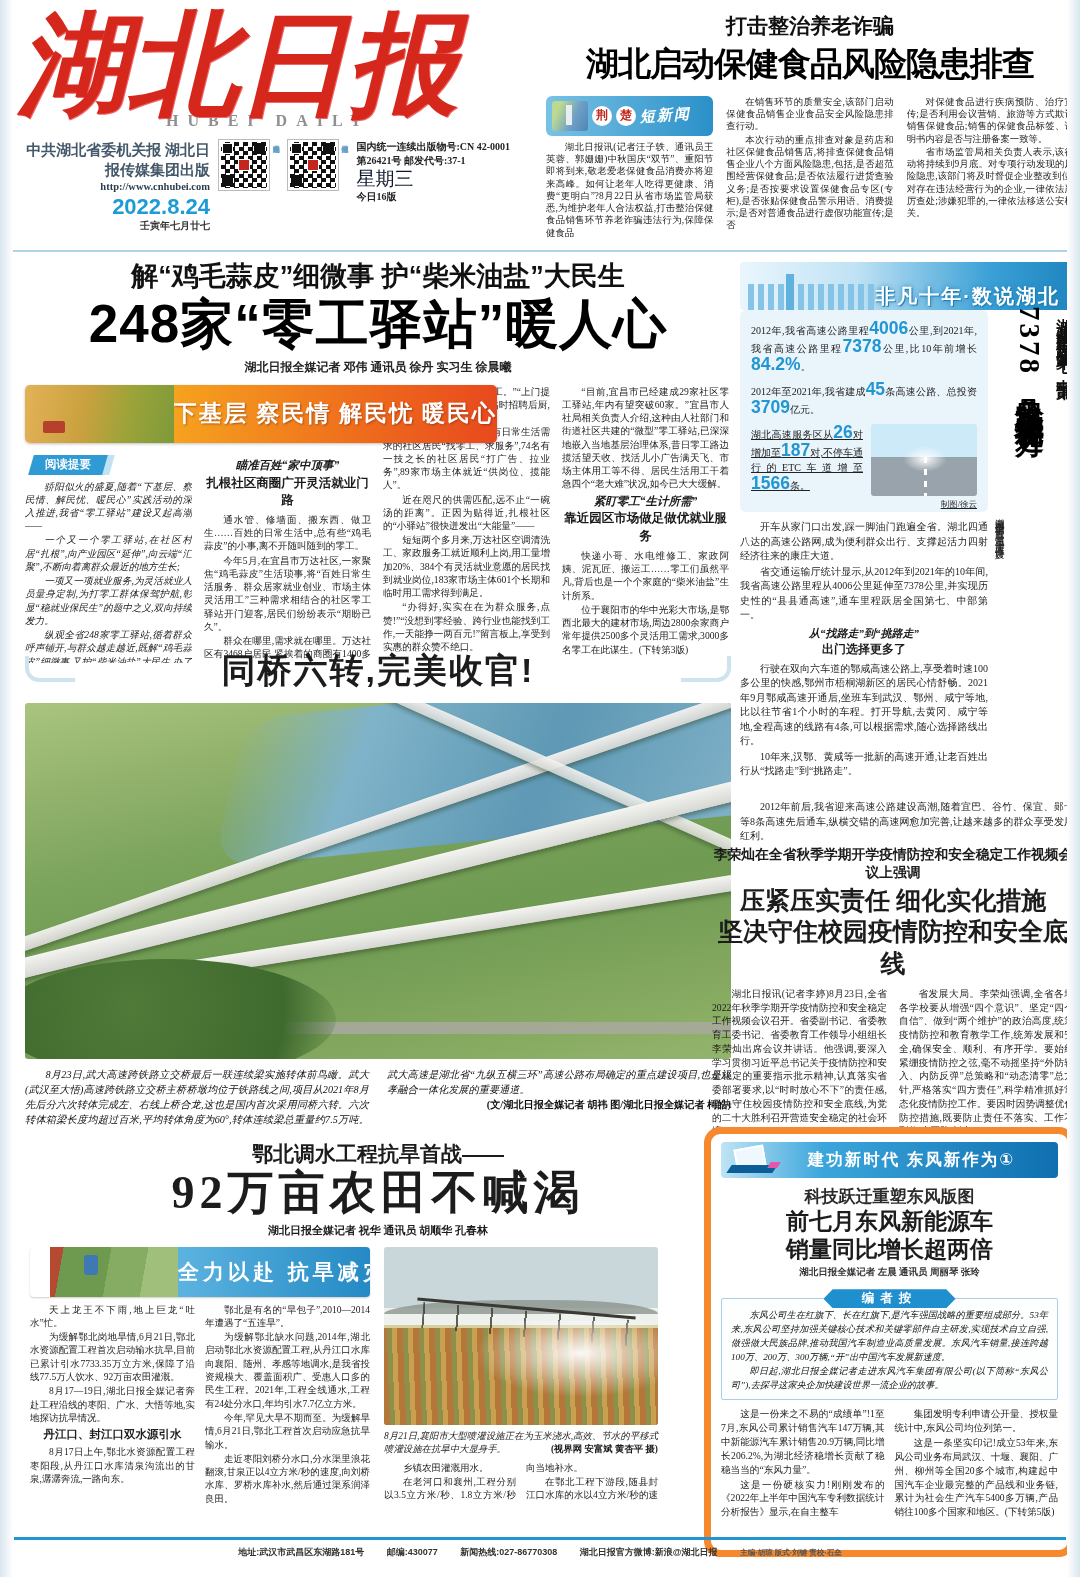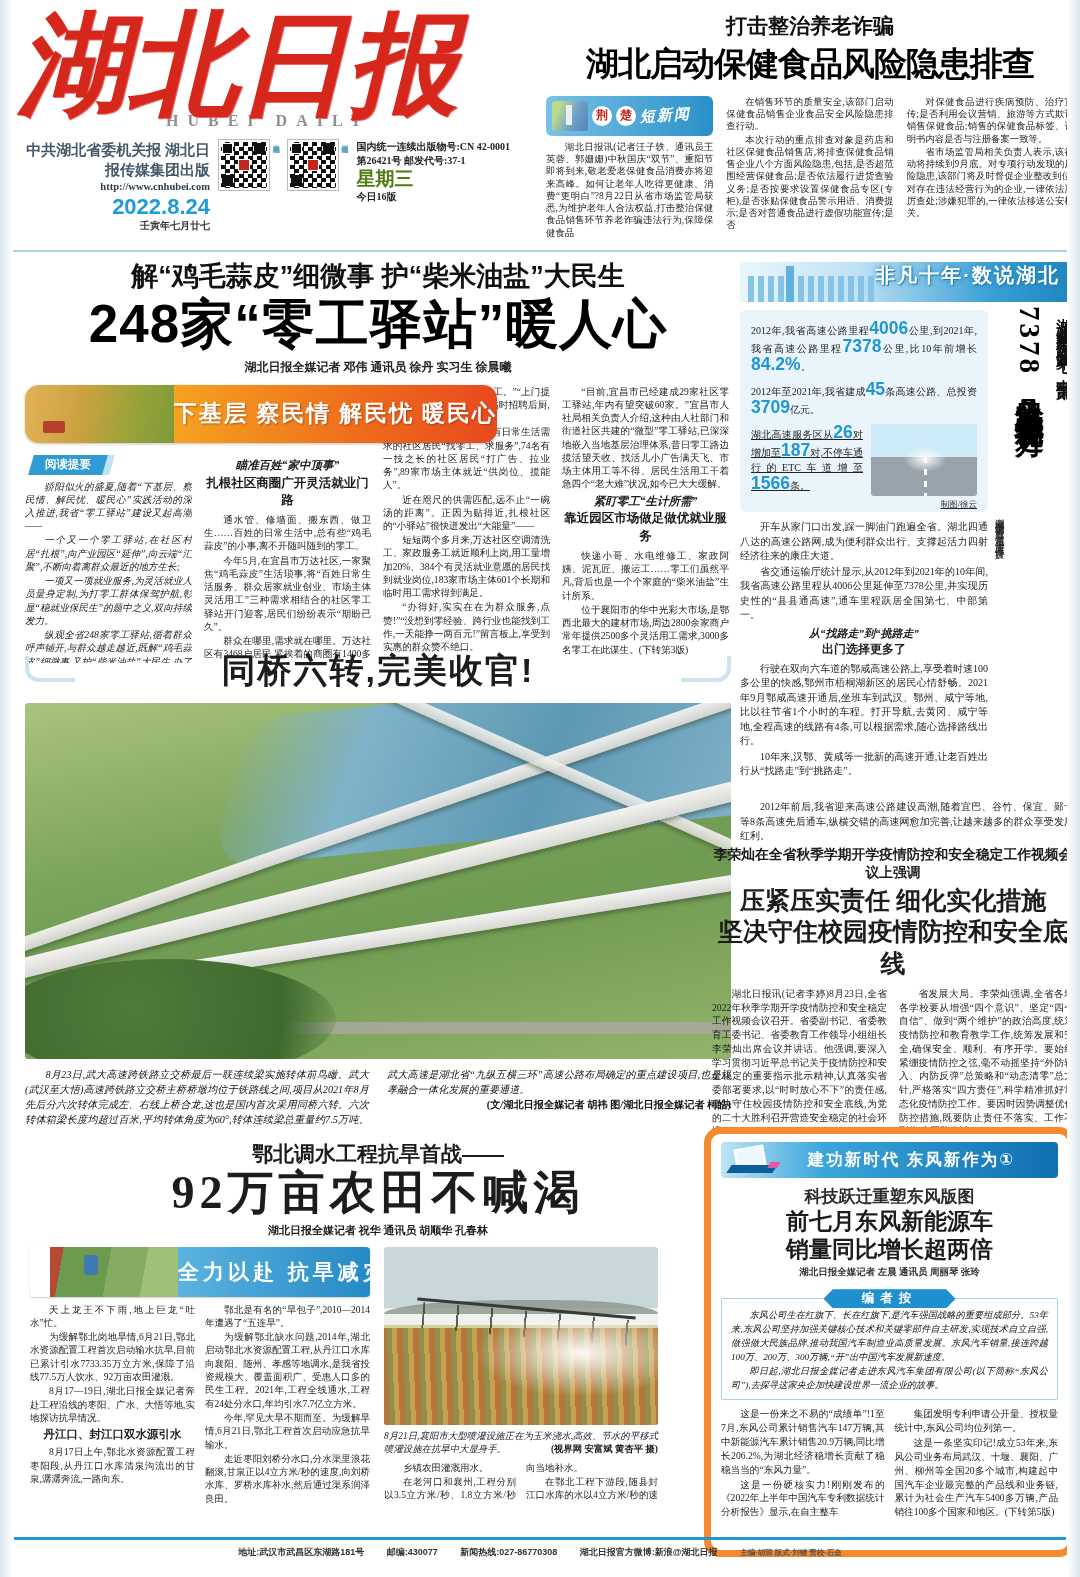--- a/index.html
+++ b/index.html
@@ -24,21 +24,21 @@
   .mh-lunar{font-size:10px;color:#333;font-weight:700;}
   .qrwrap{display:flex;gap:2px;}
   .qr{width:46px;height:46px;position:relative;border:2px solid #fff;outline:1px solid #bbb;
       background:repeating-conic-gradient(#111 0% 25%,#fff 0% 50%) 0 0/9px 9px;}
   .qr::after{content:'';position:absolute;width:9px;height:9px;background:#111;top:1px;left:1px;
       box-shadow:32px 0 0 #111,0 32px 0 #111;border:1px solid #fff;}
   .qr .qr-center{position:absolute;left:17px;top:17px;width:10px;height:10px;background:#c3261d;border:1px solid #fff;}
   .qrcap{writing-mode:vertical-rl;font-size:7px;color:#5f9cc4;height:46px;line-height:1.1;}
   .mh-blk2{line-height:1.4;}
   .mh-issue{font-size:10px;font-weight:700;color:#222;}
-  .mh-week{font-size:19px;font-weight:700;color:#4d7c0f;line-height:1.2;}
+  .mh-week{font-size:19px;font-weight:400;color:#0f172a;line-height:1.2;}
   .mh-pages{font-size:10px;font-weight:700;color:#222;}
   #head-rule{position:absolute;left:0;right:0;top:250px;height:2px;background:#aed3e8;}
 
   
   #health{position:absolute;left:546px;top:12px;width:528px;height:236px;}
   .h-kicker{text-align:center;font-size:21px;font-weight:700;color:#111;}
   .h-head{text-align:center;font-size:33px;font-weight:900;color:#000;letter-spacing:-1px;margin-top:2px;}
   .h-cols{display:flex;gap:13px;margin-top:9px;height:152px;overflow:hidden;}
   .h-col{flex:1;font-size:9.4px;line-height:1.3;text-align:justify;color:#222;overflow:hidden;}
   .paras p{margin:0 0 1px;text-indent:2em;}
@@ -52,21 +52,21 @@
   .b-script{color:#fff;font-style:italic;font-weight:700;font-size:15px;transform:rotate(-4deg);letter-spacing:2px;white-space:nowrap;}
 
   
   #a248{position:absolute;left:25px;top:258px;width:706px;height:394px;}
   .a-kicker{text-align:center;font-size:27px;font-weight:700;color:#111;}
   .a-head{text-align:center;font-size:53px;font-weight:900;color:#000;letter-spacing:1px;margin-top:2px;line-height:1.05;}
   .a-byline{text-align:center;font-size:12px;color:#222;margin-top:7px;font-weight:600;}
   .a-body{position:relative;margin-top:9px;height:278px;display:flex;gap:12px;}
   .a-col{width:167px;font-size:9.6px;line-height:1.38;text-align:justify;color:#1b1b1b;overflow:hidden;flex:none;}
   .pad-top{padding-top:70px;box-sizing:border-box;}
-  #banner248{position:absolute;left:0;top:0;width:472px;height:58px;border-radius:14px;overflow:hidden;display:flex;
+  #banner248{position:absolute;left:0;top:0;width:472px;height:58px;border-radius:5px;overflow:hidden;display:flex;
              box-shadow:0 1px 3px rgba(0,0,0,.25);}
   .bn-photo{width:150px;height:100%;background:linear-gradient(100deg,#e3b257,#caa13f 40%,#9aa339 70%,#7e9a3a);position:relative;}
   .bn-photo i{position:absolute;left:18px;bottom:10px;width:22px;height:12px;background:#b5402c;border-radius:2px;}
   .bn-text{flex:1;background:linear-gradient(90deg,#f6a21f,#ee6a1c 60%,#e8491e);color:#fff;display:flex;
            align-items:center;justify-content:center;font-size:23px;font-weight:900;letter-spacing:2px;
            text-shadow:1px 1px 2px rgba(120,40,0,.55);white-space:nowrap;}
   .tip{display:inline-block;background:#2f9ad4;color:#fff;font-size:11.5px;font-weight:700;padding:2px 14px;
        transform:skewX(-16deg);margin:0 0 5px 6px;box-shadow:7px 0 0 #bfe2f4;}
   .tip span{display:inline-block;transform:skewX(16deg);}
   .ital{font-style:italic;}
@@ -91,21 +91,21 @@
   .d4{left:18%;top:10%;width:100%;height:12px;transform:rotate(24deg);border-radius:50% 0 0 50%;opacity:.9;}
   .road{position:absolute;left:0;bottom:7%;width:100%;height:12px;background:#a9a9a0;opacity:.85;}
   .trees{position:absolute;left:-4%;bottom:-6%;width:48%;height:34%;border-radius:50%;
          background:radial-gradient(circle at 40% 40%,#4f7a38,#3f6a2e 70%,rgba(63,106,46,0));}
   .br-cap{margin-top:8px;columns:2;column-gap:18px;font-size:10.2px;line-height:1.48;text-align:justify;font-style:italic;color:#111;}
   .br-cap p{margin:0;text-indent:2em;}
   .br-cap p:last-child{text-align:right;font-style:normal;font-weight:700;text-indent:0;}
 
   
   #decade{position:absolute;left:740px;top:262px;width:334px;height:582px;}
-  .dc-banner{height:40px;border-radius:4px;position:relative;overflow:hidden;display:flex;align-items:flex-start;
+  .dc-banner{height:48px;border-radius:4px;position:relative;overflow:hidden;display:flex;align-items:flex-end;
              background:linear-gradient(90deg,#eaf6fd,#bfe2f4 35%,#3aa0d6 75%,#1f85c0);}
   .skyline{position:absolute;left:8px;bottom:0;width:130px;height:26px;
            background:repeating-linear-gradient(90deg,#85c4e6 0 6px,rgba(0,0,0,0) 6px 10px);}
   .skyline i{position:absolute;left:38px;bottom:0;width:8px;height:36px;background:#5fb2dd;}
   .dc-banner span{margin-left:auto;margin-right:14px;color:#fff;font-weight:900;font-size:20px;letter-spacing:2px;
                   text-shadow:0 0 5px #1d7fb5,1px 1px 0 #1d7fb5;}
   .stats{position:absolute;left:0;top:48px;width:248px;height:202px;background:#e9f4fb;border-radius:6px;
          padding:10px 11px;box-sizing:border-box;font-size:10px;line-height:1.5;color:#222;overflow:hidden;}
   .stat{margin-bottom:7px;text-align:justify;}
   .sn{color:#2196d3;font-weight:800;font-size:1.75em;font-family:"Liberation Sans",sans-serif;line-height:1;}

